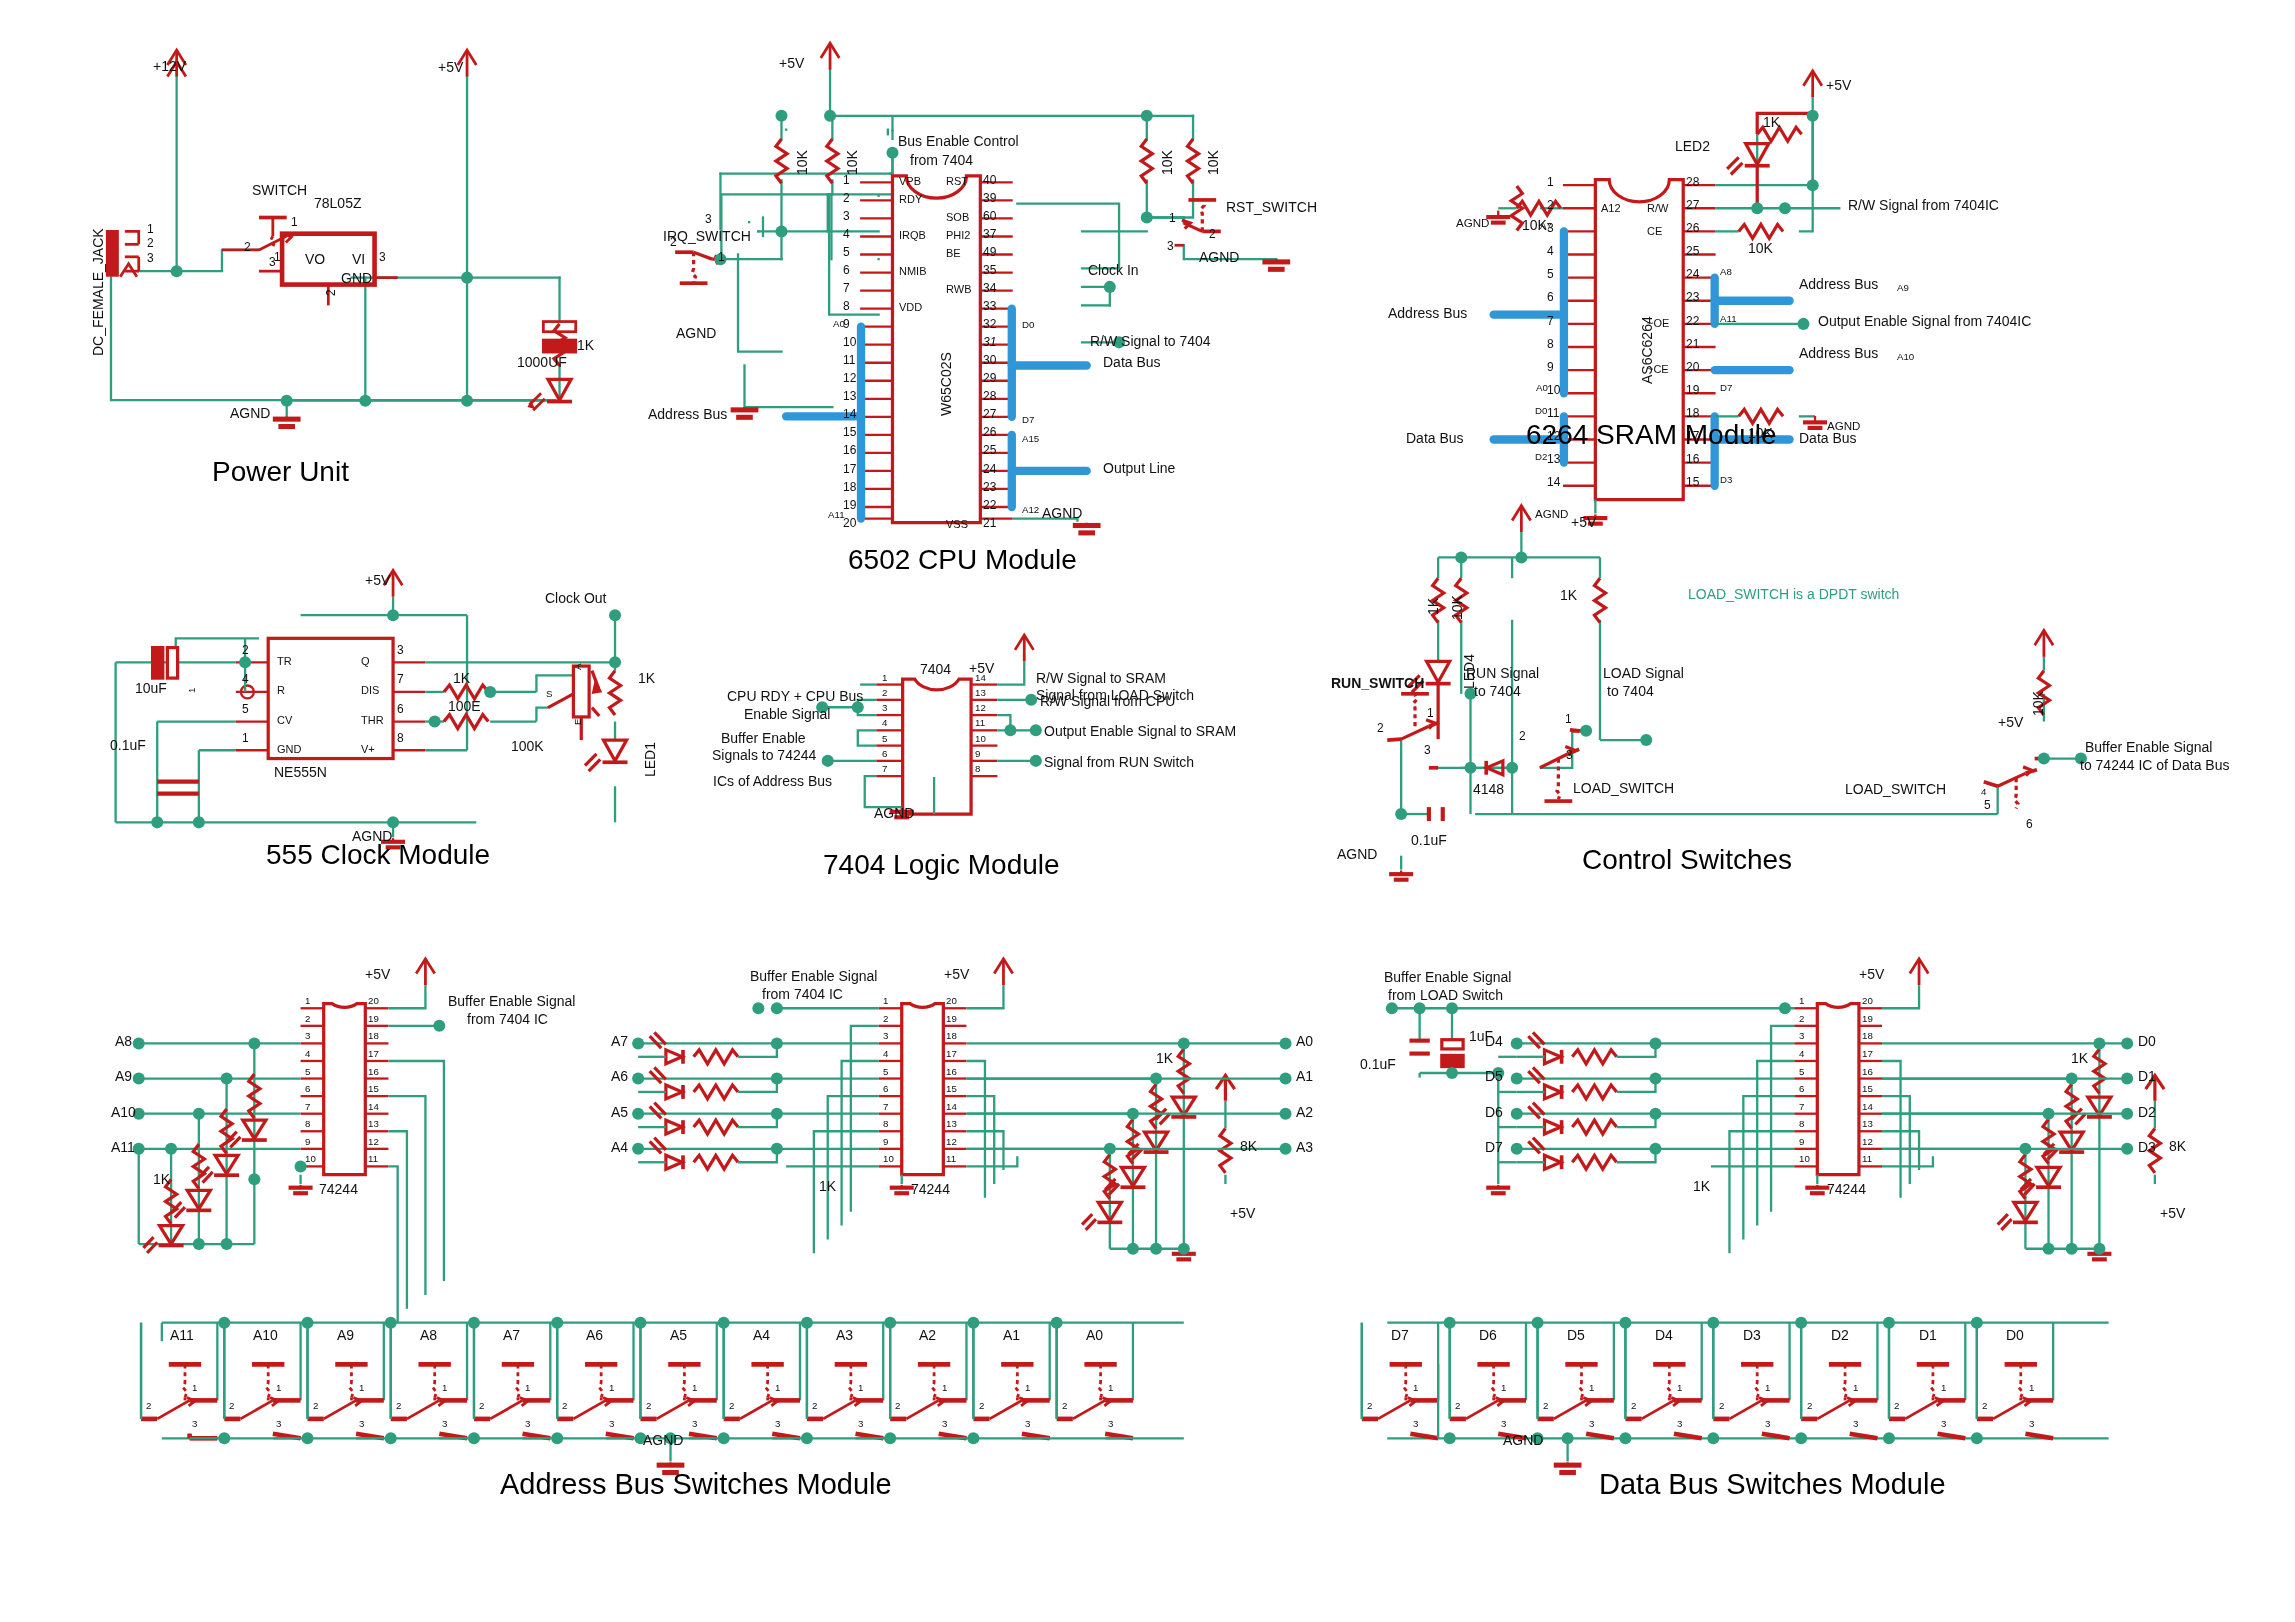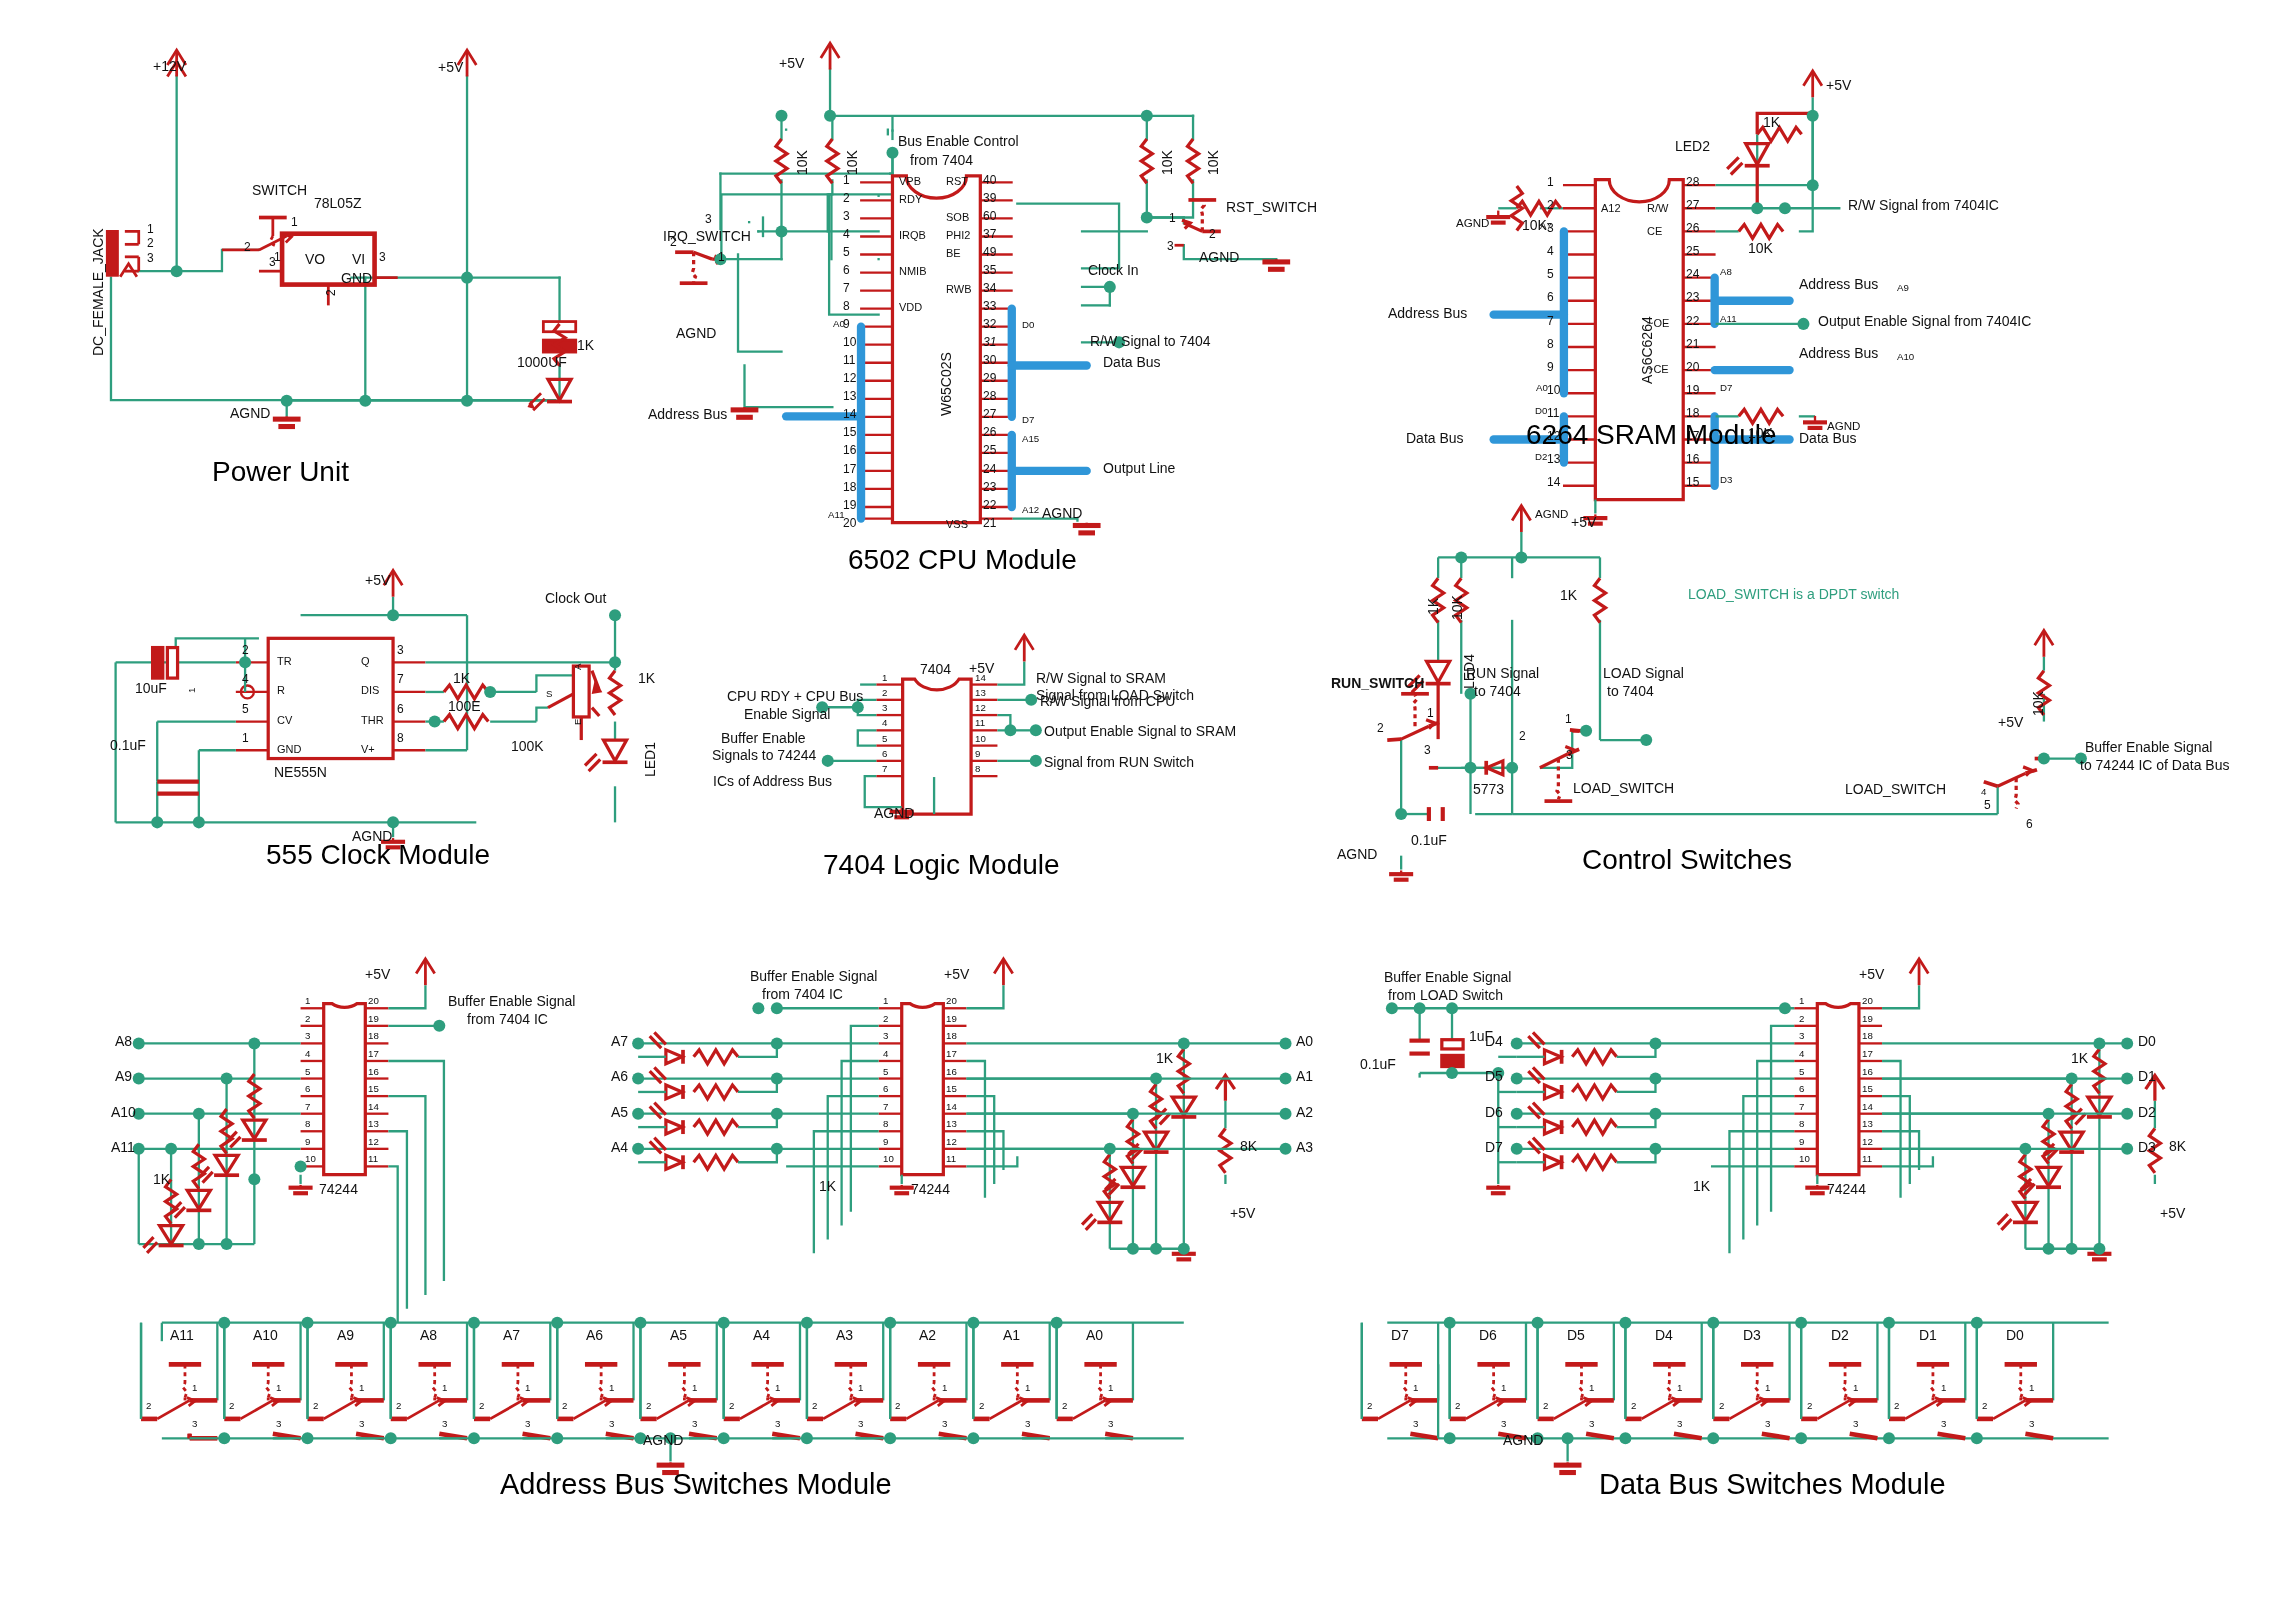--- a/index.html
+++ b/index.html
@@ -2845,21 +2845,21 @@
 <div class="lbl pinnum" style="left:1377px;top:722px;">2</div>
 <div class="lbl pinnum" style="left:1424px;top:744px;">3</div>
 <div class="lbl note" style="left:1466px;top:666px;">RUN Signal</div>
 <div class="lbl note" style="left:1474px;top:684px;">to 7404</div>
 <div class="lbl note" style="left:1603px;top:666px;">LOAD Signal</div>
 <div class="lbl note" style="left:1607px;top:684px;">to 7404</div>
 <div class="lbl pinnum" style="left:1565px;top:713px;">1</div>
 <div class="lbl pinnum" style="left:1519px;top:730px;">2</div>
 <div class="lbl pinnum" style="left:1566px;top:749px;">3</div>
 <div class="lbl note" style="left:1573px;top:781px;">LOAD_SWITCH</div>
-<div class="lbl note" style="left:1473px;top:782px;">5773</div>
+<div class="lbl note" style="left:1473px;top:782px;">4148</div>
 <div class="lbl note" style="left:1411px;top:833px;">0.1uF</div>
 <div class="lbl note" style="left:1337px;top:847px;">AGND</div>
 <div class="lbl note" style="left:1998px;top:715px;">+5V</div>
 <div class="lbl note" style="left:1845px;top:782px;">LOAD_SWITCH</div>
 <div class="lbl tiny" style="left:1981px;top:787px;">4</div>
 <div class="lbl pinnum" style="left:1984px;top:799px;">5</div>
 <div class="lbl pinnum" style="left:2026px;top:818px;">6</div>
 <div class="lbl note" style="left:2085px;top:740px;">Buffer Enable Signal</div>
 <div class="lbl note" style="left:2080px;top:758px;">to 74244 IC of Data Bus</div>
 

